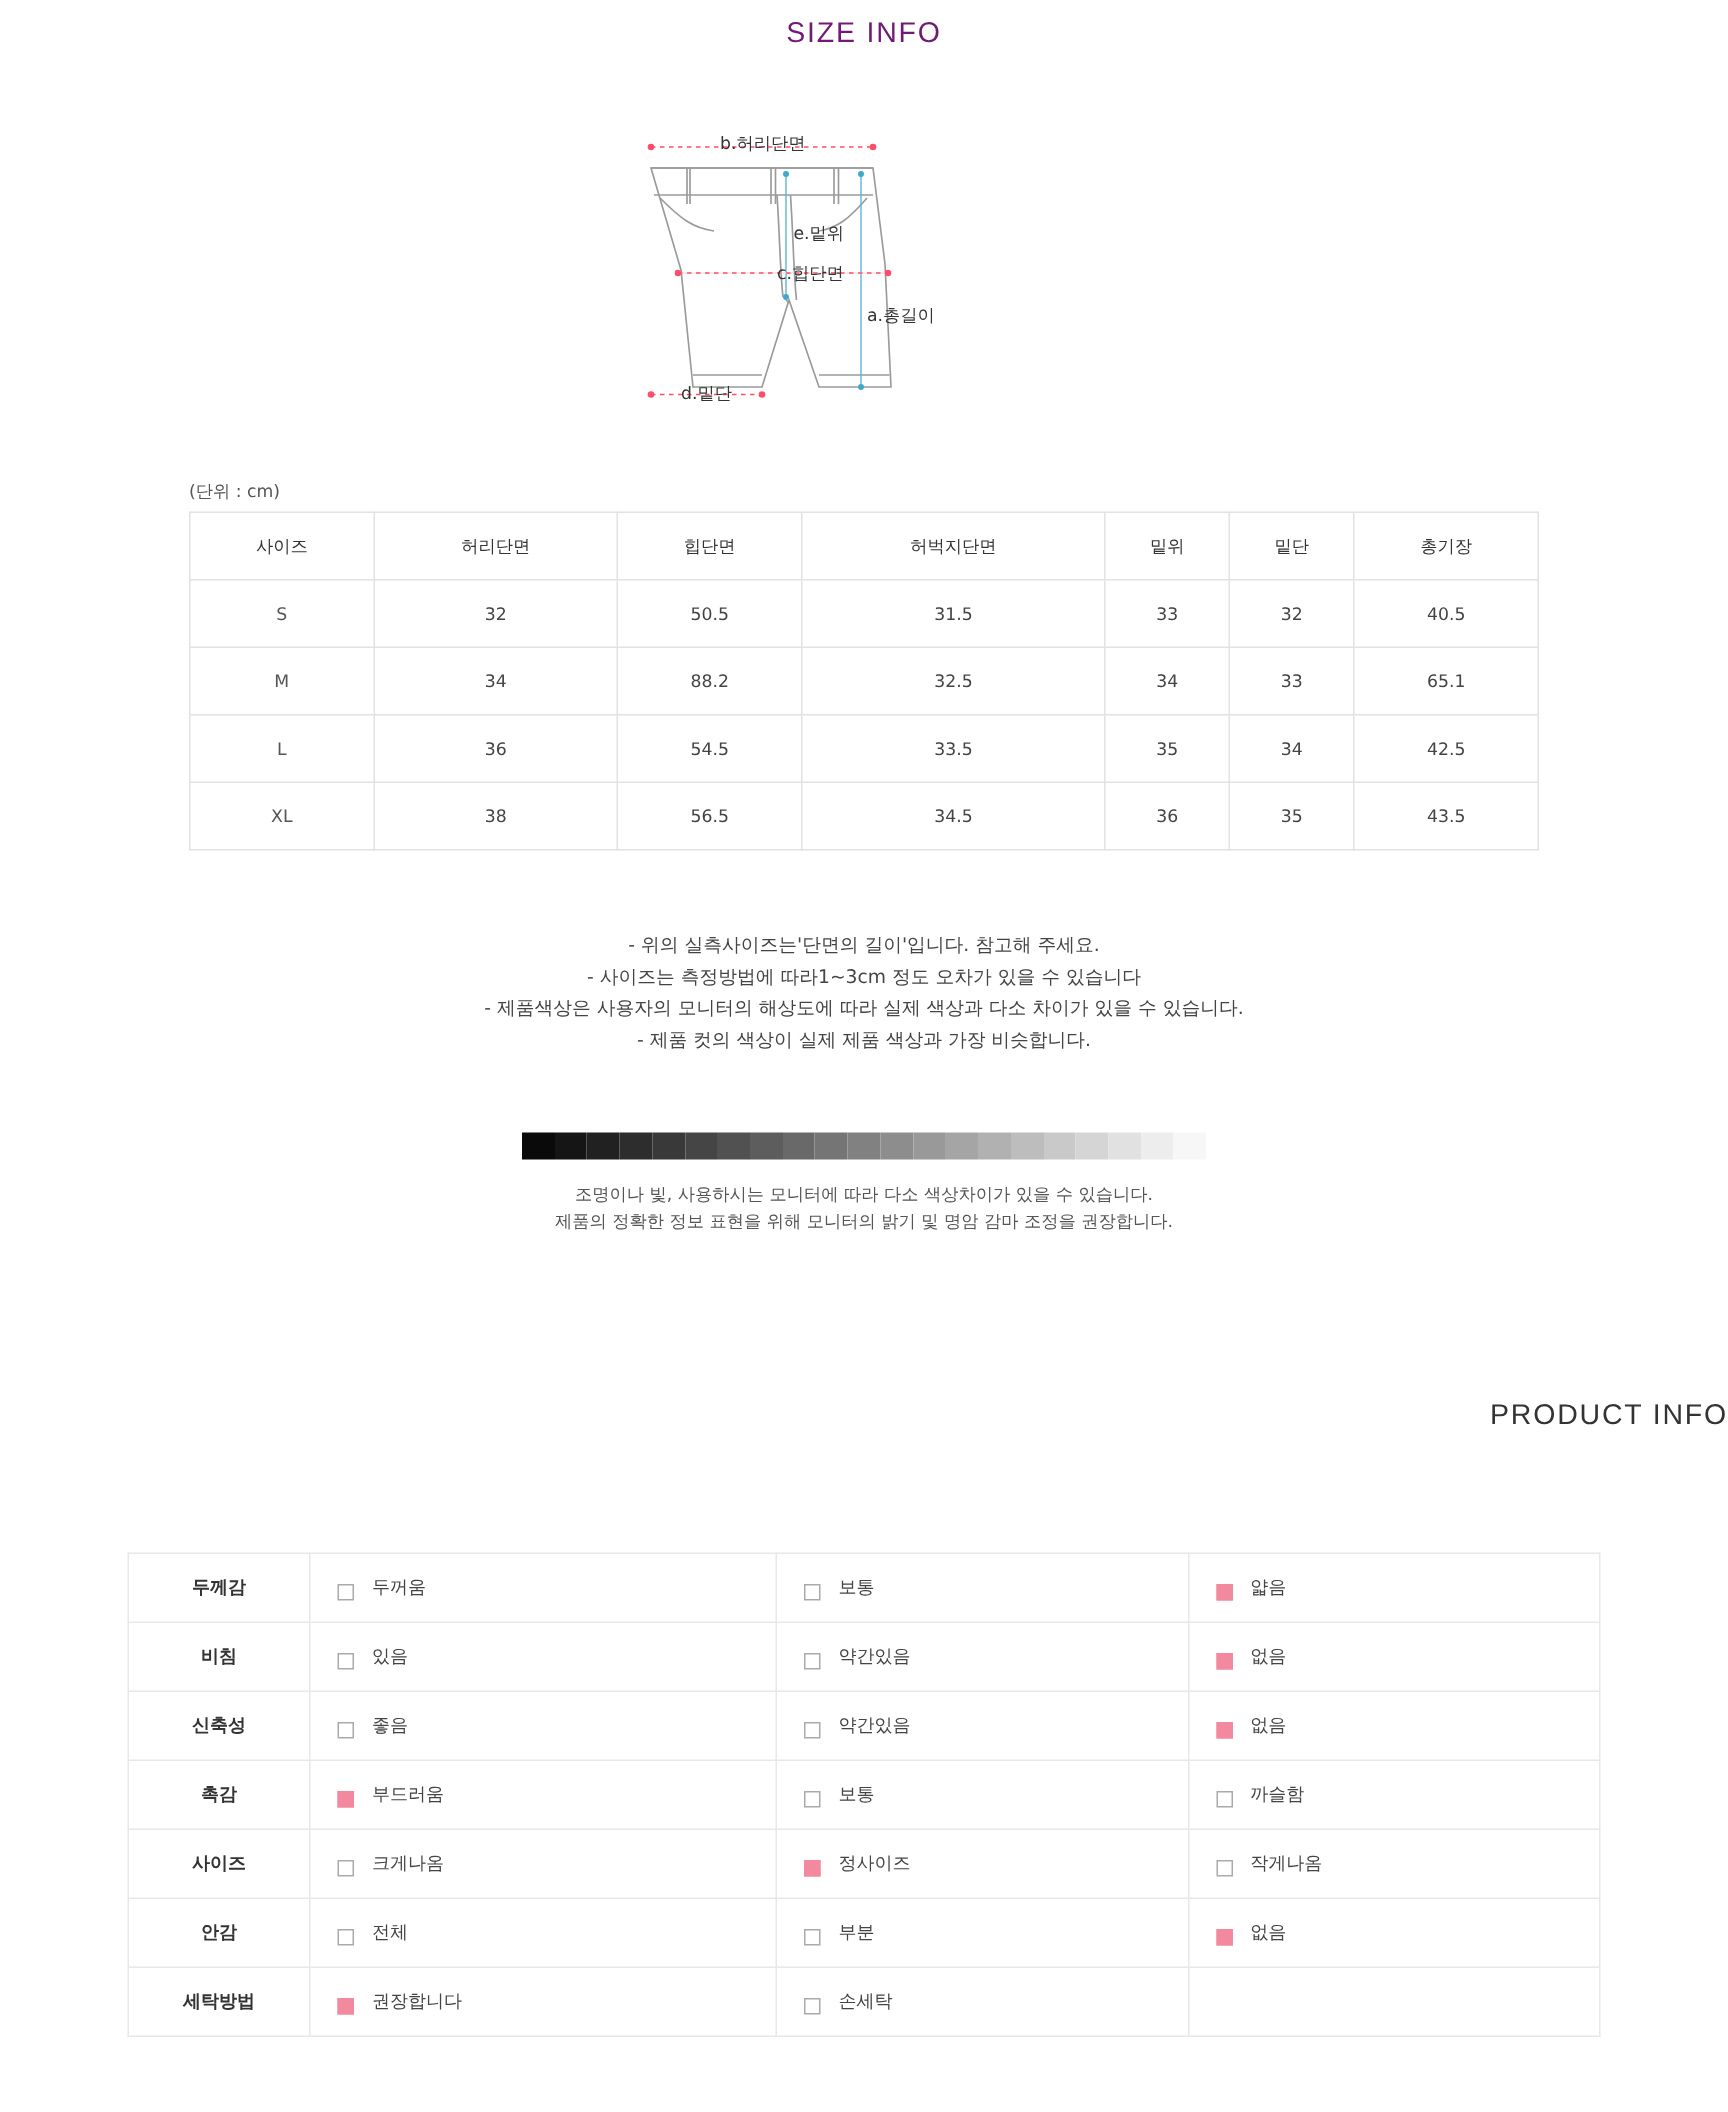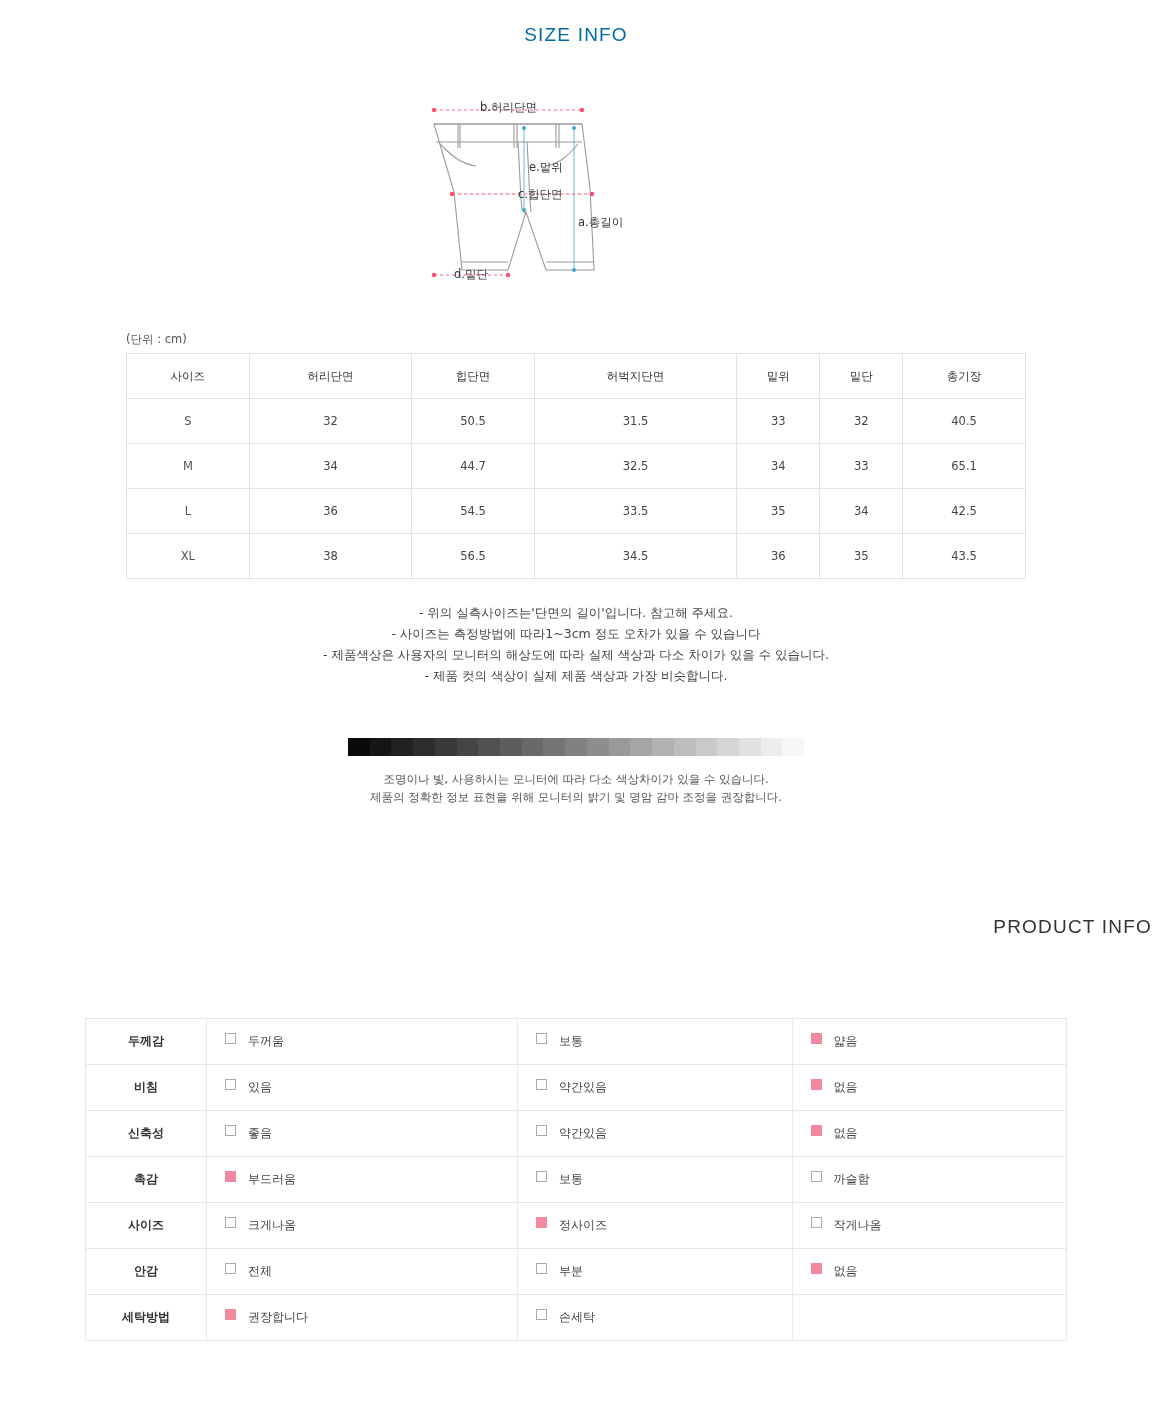--- a/index.html
+++ b/index.html
@@ -18,23 +18,23 @@
     width: 1152px;
     margin: 0 auto;
     position: relative;
   }
 
   
   .section-title {
     text-align: center;
     font-size: 19px;
     letter-spacing: 1.2px;
-    color: #0369a1;
+    color: #701a75;
     font-weight: 400;
-    padding-top: 24px;
+    padding-top: 12px;
   }
 
   
   .diagram-wrap {
     width: 100%;
     display: flex;
     justify-content: center;
     margin-top: 56px;
     height: 230px;
   }
@@ -75,21 +75,21 @@
     height: 44px;
     font-weight: 400;
     padding: 0;
   }
   table.size-table th { color: #333; }
   table.size-table td:first-child { color: #555; }
 
   
   .notices {
     text-align: center;
-    margin-top: 23px;
+    margin-top: 52px;
     font-size: 12.5px;
     line-height: 21px;
     color: #444;
     font-family: "DejaVu Sans", sans-serif;
   }
 
   
   .grad-wrap {
     display: flex;
     justify-content: center;
@@ -134,21 +134,21 @@
     vertical-align: middle;
   }
   table.pi-table td.pi-label {
     width: 120px;
     text-align: center;
     padding: 0;
     color: #333;
     font-weight: bold;
     font-size: 12px;
   }
-  .opt { display: flex; align-items: flex-start; gap: 12px; }
+  .opt { display: flex; align-items: flex-end; gap: 12px; }
   .box {
     width: 11px; height: 11px;
     border: 1px solid #aaaaaa;
     display: inline-block;
     box-sizing: border-box;
   }
   .box.on {
     background: #f2899f;
     border-color: #f2899f;
   }
@@ -247,21 +247,21 @@
           <td>32</td>
           <td>50.5</td>
           <td>31.5</td>
           <td>33</td>
           <td>32</td>
           <td>40.5</td>
         </tr>
         <tr>
           <td>M</td>
           <td>34</td>
-          <td>44.7</td>
+          <td>88.2</td>
           <td>32.5</td>
           <td>34</td>
           <td>33</td>
           <td>65.1</td>
         </tr>
         <tr>
           <td>L</td>
           <td>36</td>
           <td>54.5</td>
           <td>33.5</td>

